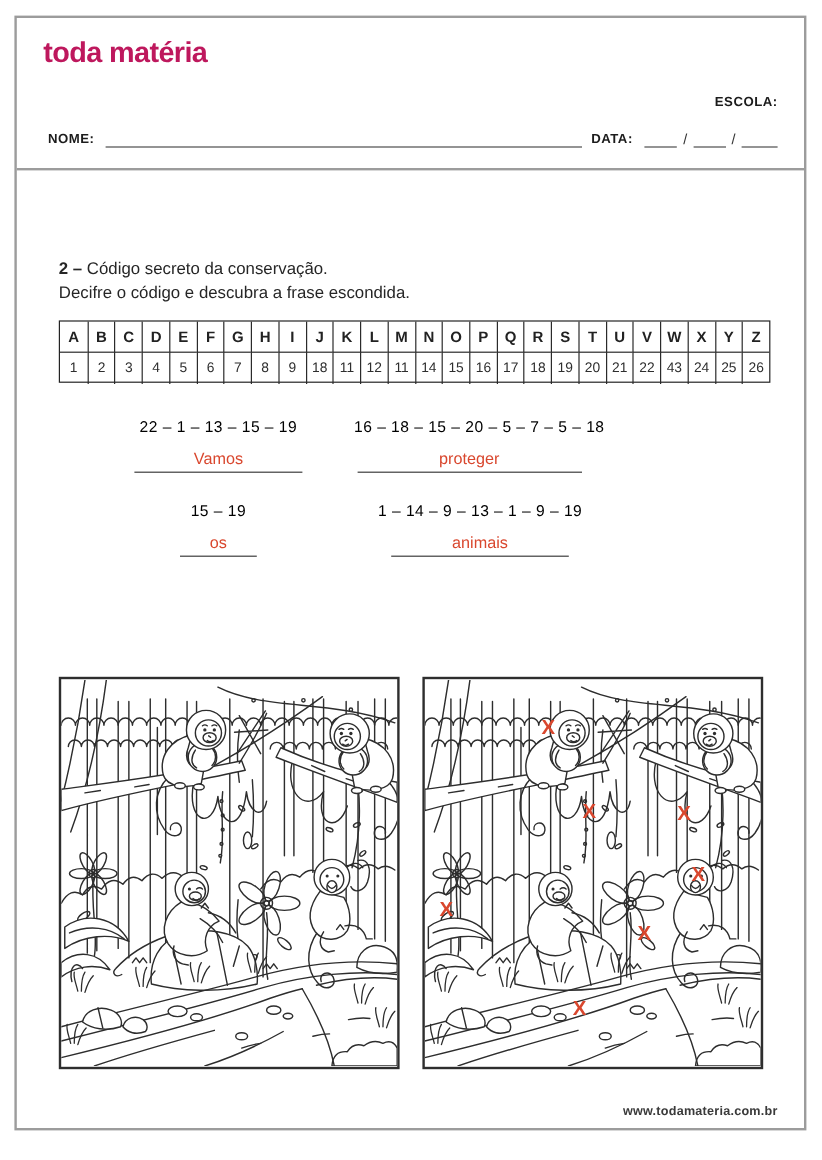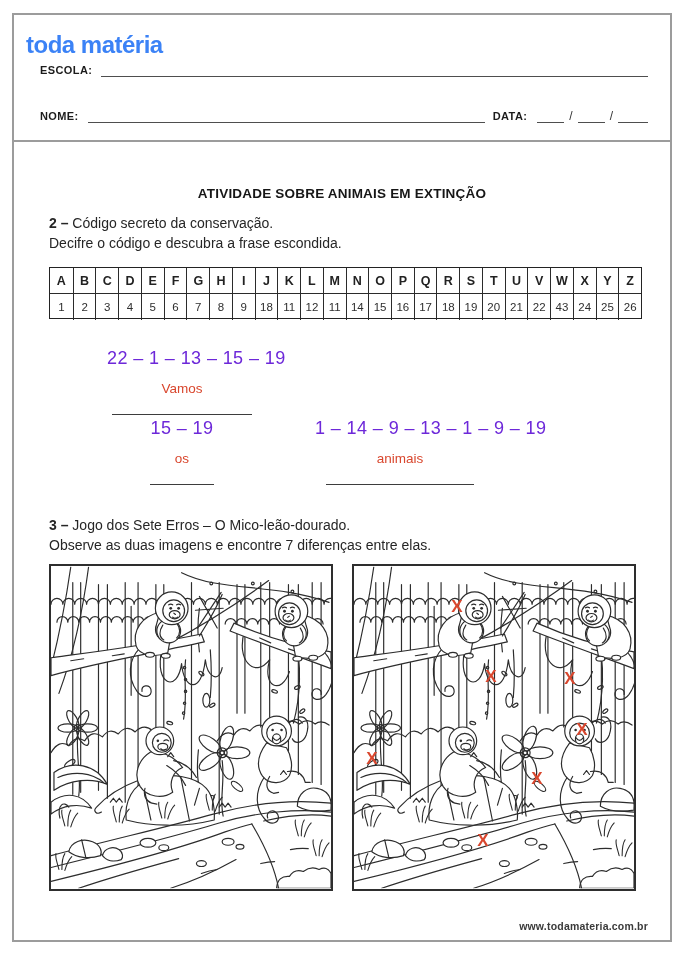--- a/index.html
+++ b/index.html
@@ -3,23 +3,23 @@
 <meta charset="utf-8">
 <style>
   :root{ --accent:#d9472e; --frame:#9c9c9c; --ink:#222; --line:#4a4a4a; --scene:#2d2d2d; }
   *{ box-sizing:border-box; margin:0; padding:0; }
   body{ width:685px; height:967px; background:#fff; position:relative; overflow:hidden;
         font-family:"Liberation Sans", sans-serif; color:var(--ink); }
   .page{ position:absolute; left:12px; top:13px; width:660px; height:929px;
          border:2px solid var(--frame); background:#fff; }
   
   .header{ position:absolute; left:0; top:0; right:0; height:127px; border-bottom:2px solid var(--frame); }
-  .logo{ position:absolute; left:12px; top:16px; font-size:24px; font-weight:700; letter-spacing:-0.5px; color:#3b82f6; }
+  .logo{ position:absolute; left:22px; top:16px; font-size:24px; font-weight:700; letter-spacing:-0.5px; color:#be185d; }
   .field-row{ position:absolute; left:26px; right:22px; display:flex; align-items:flex-end; }
-  .row-escola{ top:48px; }
+  .row-escola{ top:64px;flex-direction:column; }
   .row-nome{ top:94px; }
   .field-label{ font-size:11px; font-weight:700; letter-spacing:0.4px; color:#1c1c1c; padding-bottom:1px; }
   .write-line{ flex:1; border-bottom:1.4px solid #4e4e4e; height:14px; margin-left:9px; }
   .date-group{ display:flex; align-items:flex-end; margin-left:8px; }
   .date-blank{ width:27px; border-bottom:1.4px solid #4e4e4e; height:13px; }
   .date-slash{ font-size:12px; color:#333; margin:0 5px; }
   
   .title{ position:absolute; left:0; right:0; top:171px; text-align:center;
           font-size:13.5px; font-weight:700; letter-spacing:0.2px; color:#161616; }
   .ex-block{ position:absolute; left:35px; right:30px; font-size:14px; line-height:20px; color:#262626; }
@@ -32,23 +32,23 @@
   .cipher .cell{ border-left:1px solid #2b2b2b; display:flex; align-items:center; justify-content:center; }
   .cipher .cell.c0{ border-left:none; }
   .cipher .cell.letter{ border-bottom:1px solid #2b2b2b; font-weight:700; font-size:12.5px; }
   .cipher .cell.number{ font-size:11.5px; color:#2e2e2e; }
   
   .code-cell{ position:absolute; text-align:center; }
   #cellA{ left:93px;  top:333px; width:150px; }
   #cellB{ left:281px; top:333px; width:192px; }
   #cellC{ left:93px;  top:403px; width:150px; }
   #cellD{ left:277px; top:403px; width:170px;margin-left:24px; }
-  .code-text{ font-size:18px; letter-spacing:0.4px; color:#6d28d9; white-space:nowrap; }
+  .code-text{ font-size:13px; letter-spacing:0.4px; color:#000000; white-space:nowrap; }
   .answer{ display:inline-block; margin-top:12px; font-size:13.5px; color:var(--accent);
-           border-bottom:1.7px solid #3d3d3d; padding-bottom:18px; }
+           border-bottom:1.7px solid #3d3d3d; padding-bottom:3px; }
   #cellA .answer{ width:140px; } #cellB .answer{ width:187px; }
   #cellC .answer{ width:64px; }  #cellD .answer{ width:148px; }
   
   .panel{ position:absolute; top:549px; width:284px; height:327px; border:2px solid #2e2e2e; background:#fff; }
   #panel-left{ left:35px; } #panel-right{ left:338px; }
   .scene{ display:block; width:100%; height:100%; }
   .marks-layer{ position:absolute; inset:0; }
   .x-mark{ position:absolute; transform:translate(-50%,-50%); color:var(--accent);
            font-weight:700; font-size:17px; line-height:1; }
   
@@ -237,21 +237,20 @@
         <span class="field-label">DATA:</span>
         <div class="date-blank" style="margin-left:10px"></div>
         <span class="date-slash">/</span>
         <div class="date-blank"></div>
         <span class="date-slash">/</span>
         <div class="date-blank" style="width:30px"></div>
       </div>
     </div>
   </div>
 
-  <div class="title">ATIVIDADE SOBRE ANIMAIS EM EXTINÇÃO</div>
 
   <div class="ex-block" id="ex2-block">
     <div><span class="ex-prefix">2 –</span>
       <span>Código secreto da conservação.</span></div>
     <div>Decifre o código e descubra a frase escondida.</div>
   </div>
 
   <div class="cipher" id="cipher-table">
       <div class="cell letter c0">A</div>
       <div class="cell letter">B</div>
@@ -305,35 +304,32 @@
       <div class="cell number">24</div>
       <div class="cell number">25</div>
       <div class="cell number">26</div>
     </div>
 
   <div class="code-cell" id="cellA">
     <div class="code-text">22 – 1 – 13 – 15 – 19</div>
     <span class="answer">Vamos</span>
   </div>
   <div class="code-cell" id="cellB">
+    <div class="code-text">16 – 18 – 15 – 20 – 5 – 7 – 5 – 18</div>
+    <span class="answer">proteger</span>
   </div>
   <div class="code-cell" id="cellC">
     <div class="code-text">15 – 19</div>
     <span class="answer">os</span>
   </div>
   <div class="code-cell" id="cellD">
     <div class="code-text">1 – 14 – 9 – 13 – 1 – 9 – 19</div>
     <span class="answer">animais</span>
   </div>
 
-  <div class="ex-block" id="ex3-block">
-    <div><span class="ex-prefix">3 –</span>
-      <span>Jogo dos Sete Erros – O Mico-leão-dourado.</span></div>
-    <div>Observe as duas imagens e encontre 7 diferenças entre elas.</div>
-  </div>
 
   <div class="panel" id="panel-left">
     <svg class="scene" viewBox="0 0 283 325">
         <use href="#scene"></use>
       </svg>
   </div>
   <div class="panel" id="panel-right">
     <svg class="scene" viewBox="0 0 283 325">
         <use href="#scene"></use>
       </svg>

